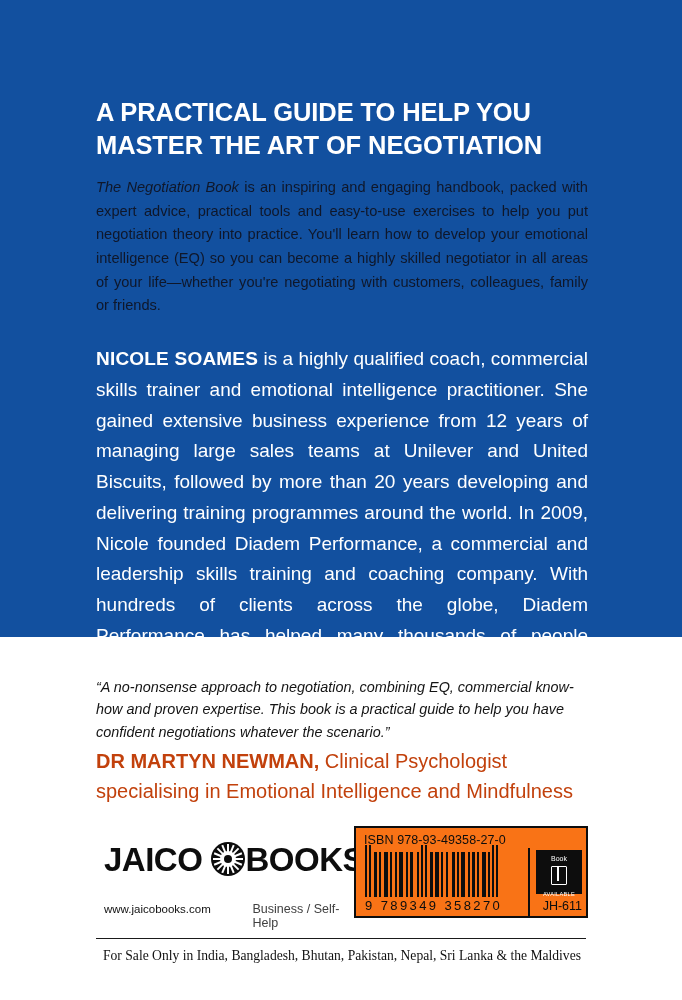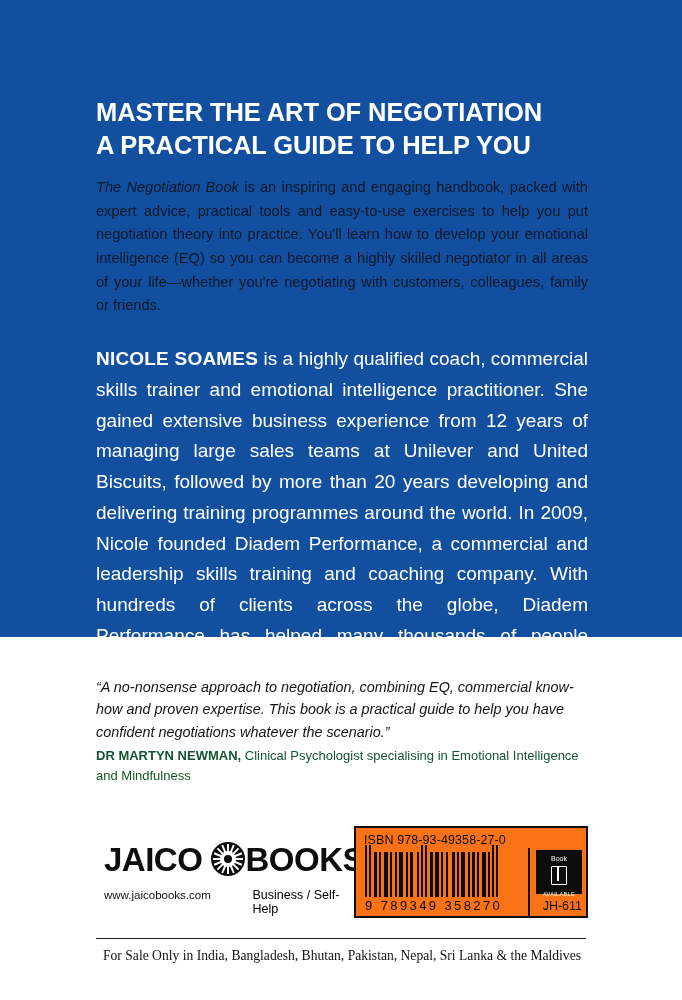--- a/index.html
+++ b/index.html
@@ -86,22 +86,22 @@
     color: #141414;
     font-size: 14.4px;
     line-height: 1.55;
     font-style: italic;
   }
   .endorser {
     position: absolute;
     left: 96px;
     top: 746px;
     width: 496px;
-    color: #14532d;
-    font-size: 13px;
+    color: #c2410c;
+    font-size: 20px;
     line-height: 1.5;
   }
   .endorser .endorser-name {
     font-weight: bold;
     font-style: normal;
   }
   .publisher-block {
     position: absolute;
     left: 104px;
     top: 838px;
@@ -152,30 +152,30 @@
     left: 16px;
     top: 2px;
     width: 2px;
     height: 30px;
     background: #ffffff;
     transform-origin: 50% 50%;
   }
   .pub-sub-row {
     display: flex;
     align-items: baseline;
-    margin-top: 8px;
+    margin-top: 22px;
   }
   .pub-website {
     font-size: 11.5px;
     color: #111111;
     width: 150px;
   }
   .pub-category {
     font-size: 12.5px;
-    color: #000000;
+    color: #404040;
   }
   .barcode-box {
     position: absolute;
     left: 354px;
     top: 826px;
     width: 234px;
     height: 92px;
     background: #f97316;
     border: 2px solid #0d0d0d;
     box-sizing: border-box;
@@ -293,22 +293,22 @@
   }
 </style>
 </head>
 <body>
 
 <div class="page">
 
   <div class="blue-panel"></div>
 
   <div class="headline">
+    <span class="line">A PRACTICAL GUIDE TO HELP YOU</span>
     <span class="line">MASTER THE ART OF NEGOTIATION</span>
-    <span class="line">A PRACTICAL GUIDE TO HELP YOU</span>
   </div>
 
   <div class="blurb"><span class="title-italic">The Negotiation Book</span><span> is an inspiring and engaging handbook, packed with expert advice, practical tools and easy-to-use exercises to help you put negotiation theory into practice. You'll learn how to develop your emotional intelligence (EQ) so you can become a highly skilled negotiator in all areas of your life—whether you're negotiating with customers, colleagues, family or friends.</span></div>
 
   <div class="bio"><span class="name">NICOLE SOAMES</span><span> is a highly qualified coach, commercial skills trainer and emotional intelligence practitioner. She gained extensive business experience from 12 years of managing large sales teams at Unilever and United Biscuits, followed by more than 20 years developing and delivering training programmes around the world. In 2009, Nicole founded Diadem Performance, a commercial and leadership skills training and coaching company. With hundreds of clients across the globe, Diadem Performance has helped many thousands of people become commercial athletes in influencing and selling, negotiation, client management, marketing, presenting, strategy, coaching, leadership and management.</span></div>
 
   <div class="white-panel"></div>
 
   <div class="endorsement">“A no-nonsense approach to negotiation, combining EQ, commercial know-how and proven expertise. This book is a practical guide to help you have confident negotiations whatever the scenario.”</div>
 

